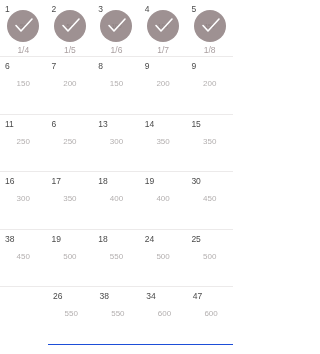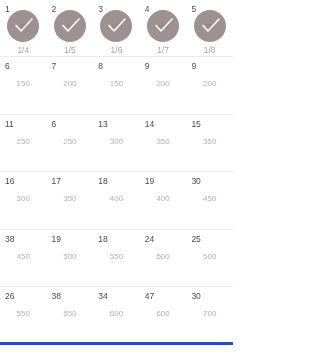--- a/index.html
+++ b/index.html
@@ -23,21 +23,21 @@
   .row {
     display: flex;
     flex-direction: row;
     width: 100%;
     height: 57.5px;
     border-bottom: 1px solid #eceaea;
     position: relative;
   }
 
   .row.row-badges { height: 57px; }
-  .row.last { border-bottom: 3px solid #1d4ed8; }
+  .row.last { border-bottom: 1px solid #1d4ed8; margin-left: 48px; }
 
   .cell {
     width: 20%;
     height: 100%;
     position: relative;
     display: flex;
     flex-direction: column;
     align-items: center;
   }
 

